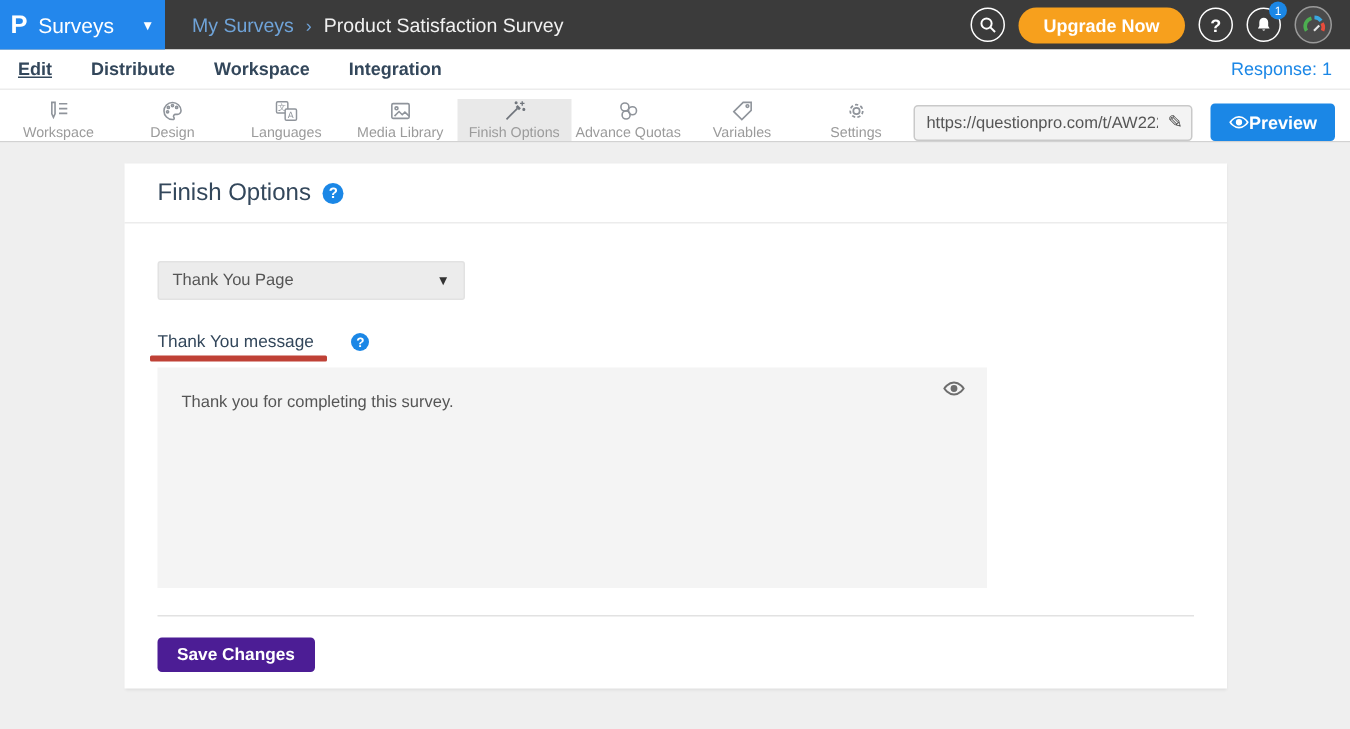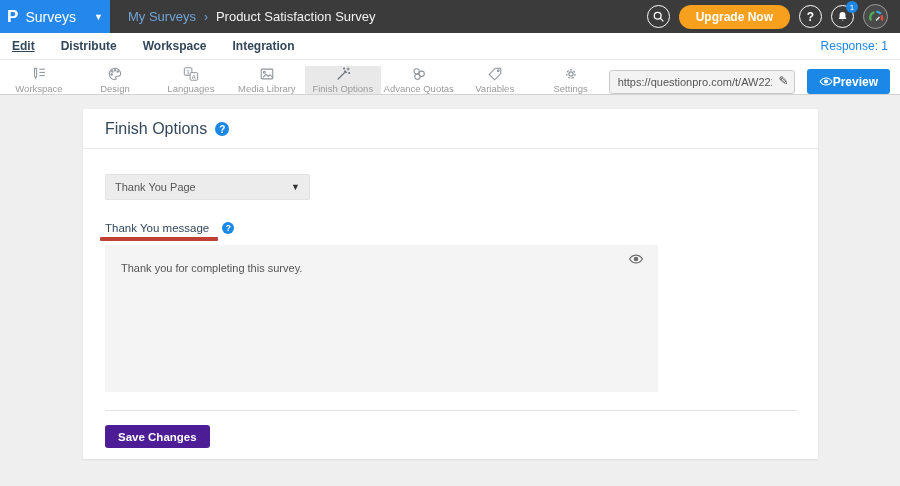--- a/index.html
+++ b/index.html
@@ -68,21 +68,21 @@
   .qicon { width:14px; height:14px; border-radius:50%; background:#1b87e6; color:#fff;
     font-size:10px; font-weight:700; display:inline-flex; align-items:center;
     justify-content:center; cursor:pointer; flex:0 0 auto; }
   .qicon.small { width:12px; height:12px; font-size:9px; }
   .card-body { padding:0 22px; }
   .select-box { margin-top:25px; width:205px; height:23px; background:#ececec;
     border:1px solid #e2e2e2; border-radius:2px; display:flex; align-items:center;
     padding:12px 9px; cursor:pointer; }
   .select-box .sel-val { font-size:11px; color:#555; }
   .select-box .sel-caret { margin-left:auto; font-size:9px; color:#333; }
-  .msg-label-row { margin-top:22px; display:flex; align-items:center; gap:13px; }
+  .msg-label-row { margin-top:22px; display:flex; align-items:center; gap:25px; }
   .msg-label { font-size:11.5px; color:#33475b; }
   .red-underline { margin-top:3px; margin-left:-5px; width:118px; height:4px;
     background:#bf4136; border-radius:1px; }
   .message-box { margin-top:4px; width:553px; height:147px; background:#f4f4f4;
     position:relative; padding:17px 16px; cursor:text; }
   .message-text { font-size:11px; color:#555; }
   .eye-btn { position:absolute; top:8px; right:14px; cursor:pointer; line-height:0; }
   .body-divider { margin-top:18px; width:691px; border-top:1px solid #e2e2e2; }
   .save-btn { margin-top:14px; background:#4c1d95; color:#fff; border:none;
     border-radius:3px; height:23px; padding:0 13px; font-size:11.5px; font-weight:700;

